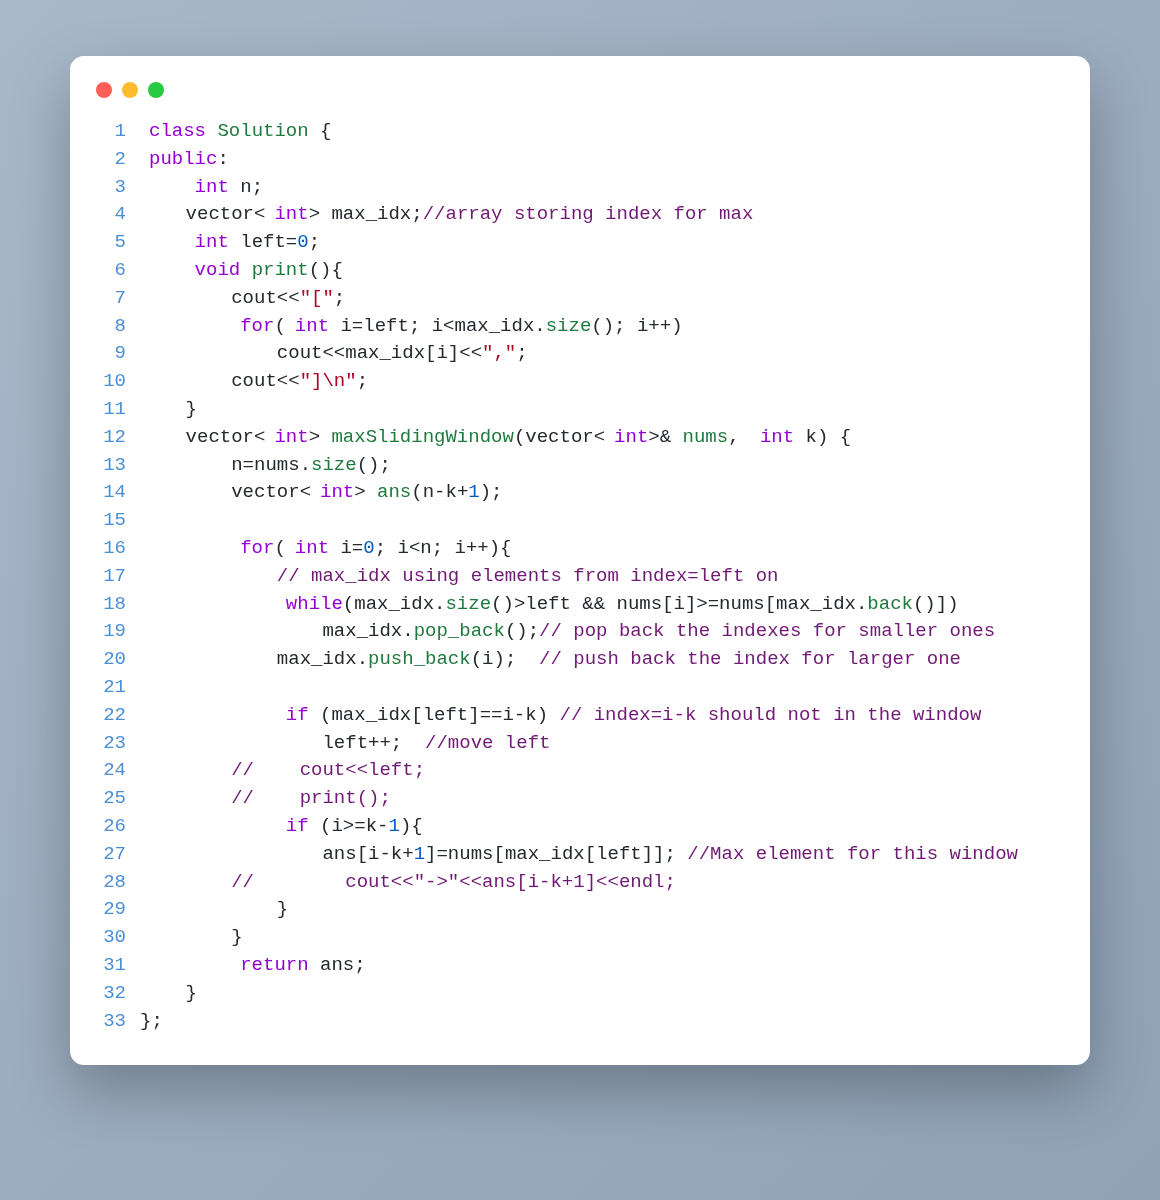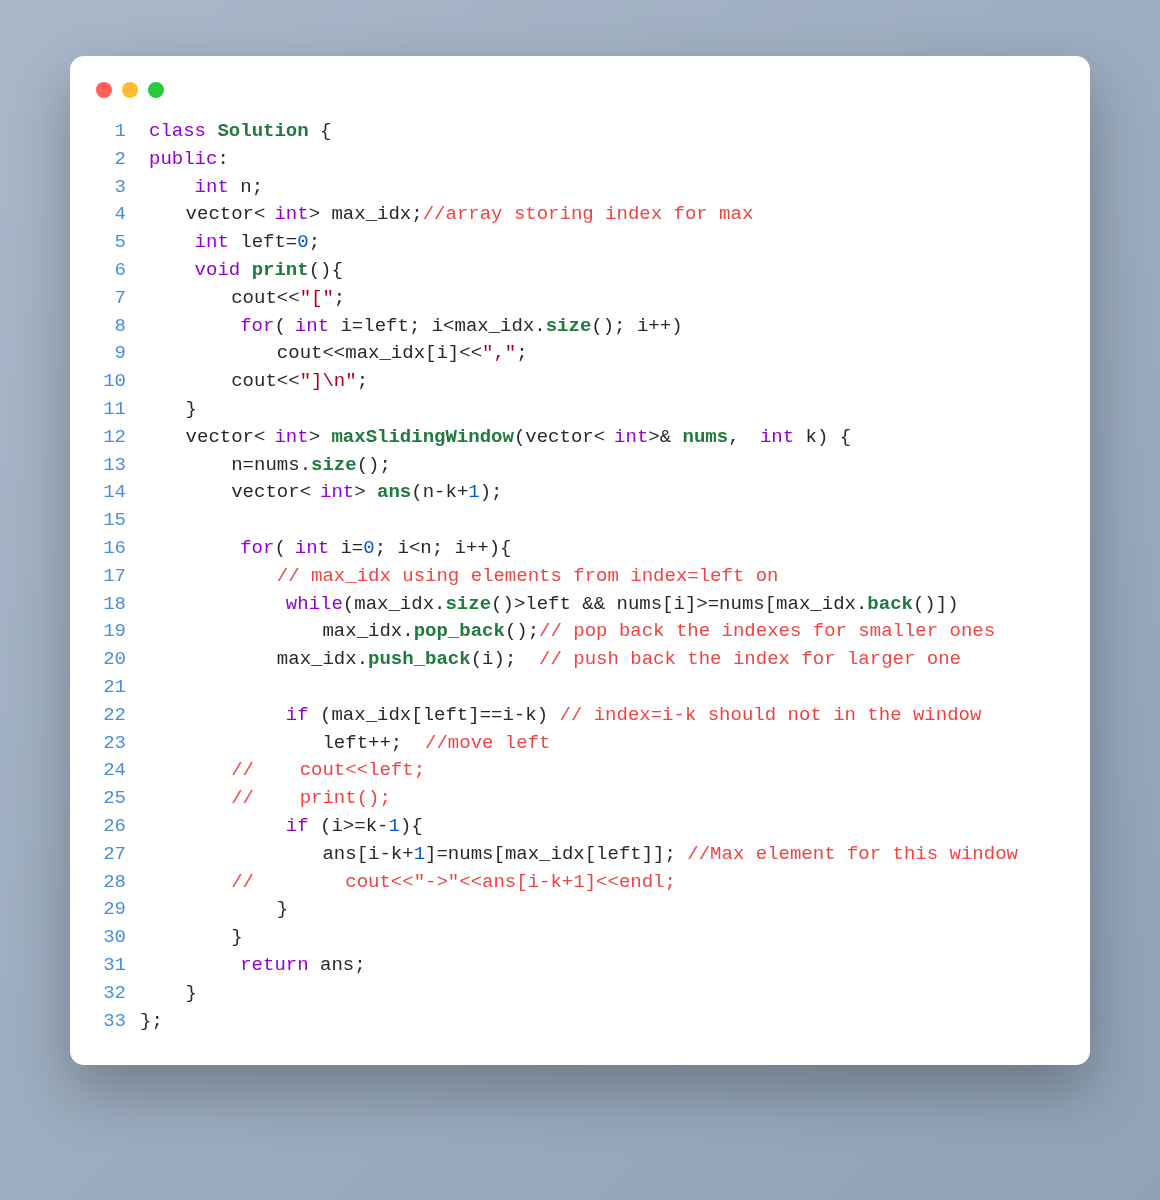--- a/index.html
+++ b/index.html
@@ -52,22 +52,22 @@
     flex-shrink: 0;
     user-select: none;
   }
   .content {
     flex: 1;
     color: #24292e;
   }
 
   
   .kw   { color: #9400d3; margin-left: 9px; }  
-  .fn   { color: #1f7a3e; font-weight: bold; }  
-  .cmt  { color: #ef4444; }  
+  .fn   { color: #1f7a3e; }  
+  .cmt  { color: #701a75; }  
   .num  { color: #005cc5; }  
   .str  { color: #b00020; }  
 </style>
 </head>
 <body>
 
 <div class="card">
   <div class="dots">
     <div class="dot red"></div>
     <div class="dot yellow"></div>

